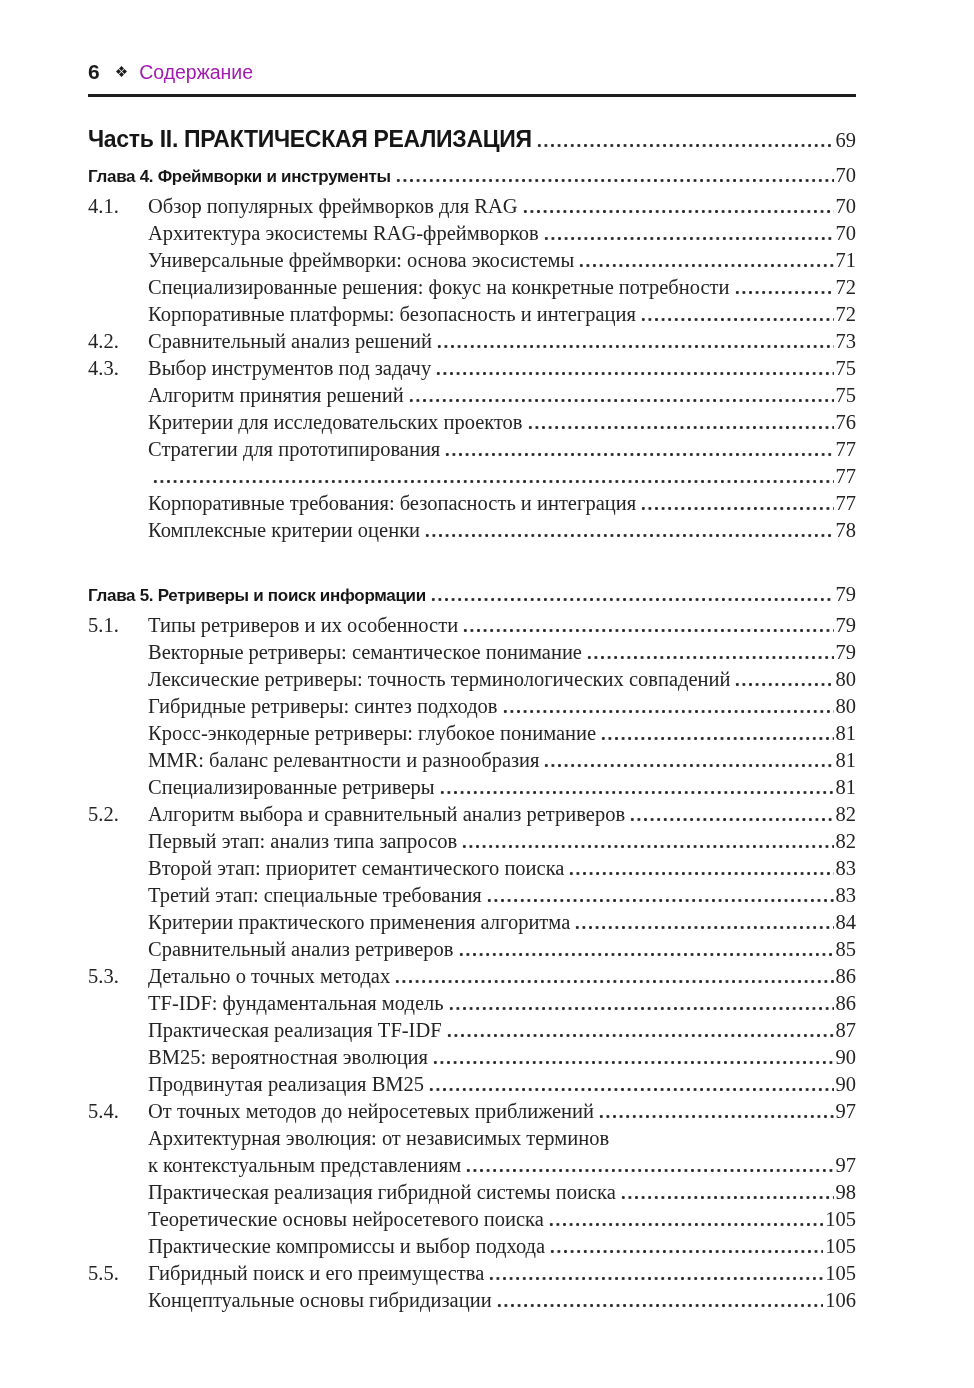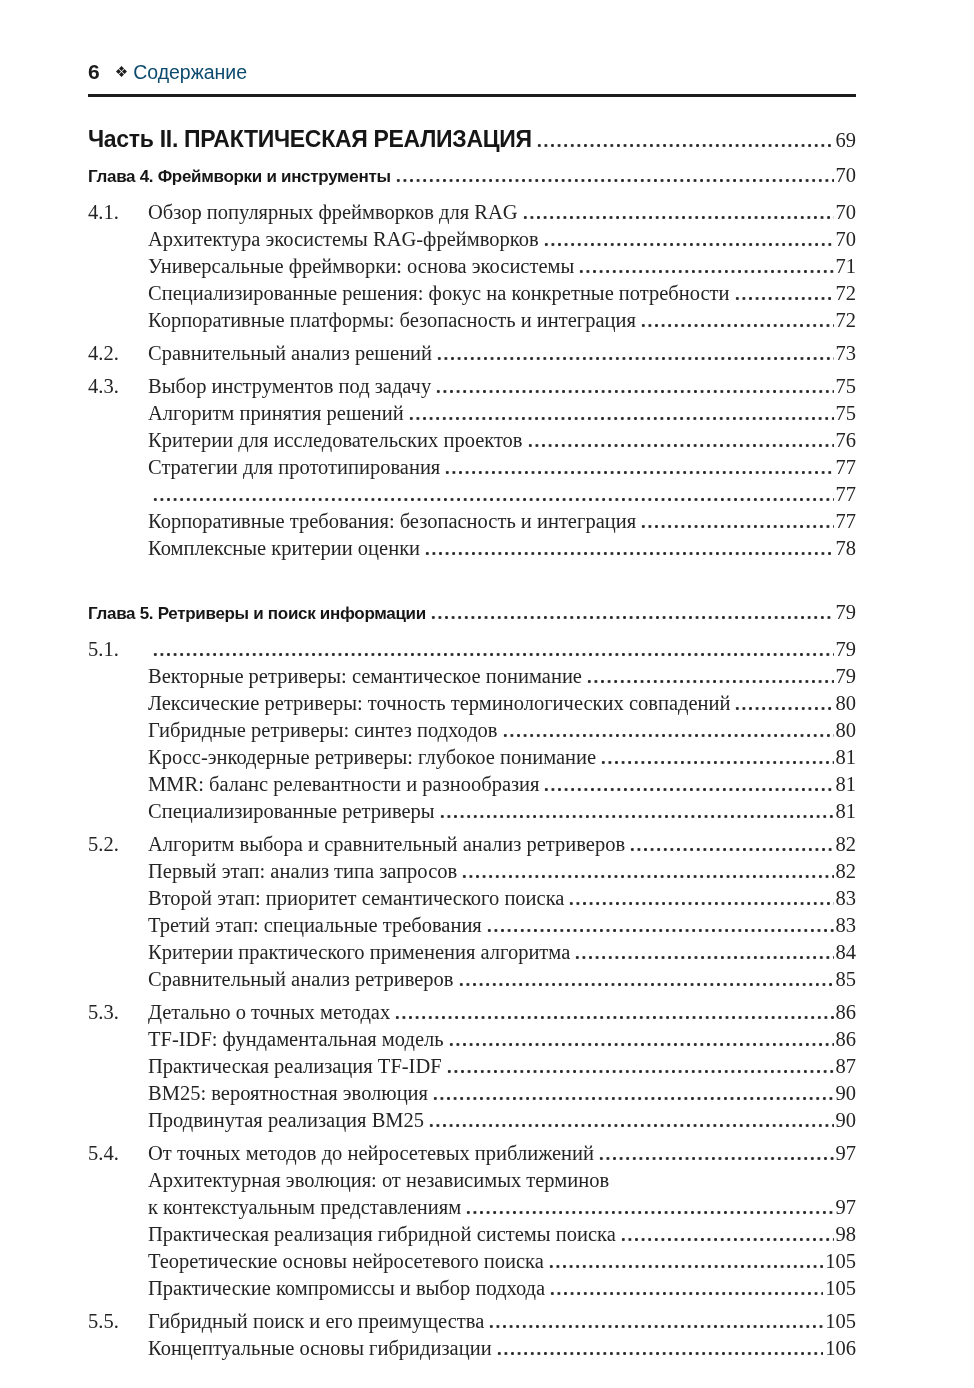--- a/index.html
+++ b/index.html
@@ -12,21 +12,21 @@
   .content { padding:60px 118px 0 88px; }
 
   
   .header {
     display:flex; align-items:center;
     font-family:"Liberation Sans", sans-serif;
     padding-bottom:10px; border-bottom:3px solid #1c1c1c;
   }
   .header .pg { font-weight:700; font-size:21px; color:#1c1c1c; }
   .header .diamond { font-size:15px; color:#1c1c1c; margin-left:15px; font-family:"DejaVu Sans",sans-serif; }
-  .header .htitle { font-size:19.5px; color:#0c4a6e; margin-left:5px; }
+  .header .htitle { font-size:19.5px; color:#a21caf; margin-left:11px; }
 
   
   .toc { margin-top:25px; }
   .row {
     display:flex; align-items:baseline;
     font-size:20.5px; line-height:27px; color:#242424;
   }
   .row .num { flex:0 0 60px; }
   .row .title { flex:0 1 auto; white-space:nowrap; }
   .row .leader {
@@ -41,21 +41,21 @@
   .row-part .title, .row-chapter .title {
     font-family:"Liberation Sans", sans-serif; font-weight:700;
     color:#161616; letter-spacing:-0.3px;
   }
   .row-part  { line-height:34px; }
   .row-part .title { font-size:23px; }
   .row-chapter { line-height:32px; margin-top:2px; }
   .row-chapter .title { font-size:17px; }
   .row + .row-chapter { margin-top:34px; }
   .row-part + .row-chapter { margin-top:2px; }
-  .row-section { margin-top:6px; }
+  .row-section { margin-top:0; }
 </style>
 </head>
 <body>
 
 <div class="page">
   <div class="content">
 
     <div class="header">
       <span class="pg">6</span>
       <span class="diamond">❖</span>
@@ -153,20 +153,21 @@
     <span class="page-num">78</span>
   </div>
         <div class="row row-chapter">
 
     <span class="title">Глава 5. Ретриверы и поиск информации</span>
     <span class="leader"></span>
     <span class="page-num">79</span>
   </div>
         <div class="row row-section">
     <span class="num">5.1.</span>
+    <span class="title">Типы ретриверов и их особенности</span>
     <span class="leader"></span>
     <span class="page-num">79</span>
   </div>
         <div class="row row-sub">
     <span class="num"></span>
     <span class="title">Векторные ретриверы: семантическое понимание</span>
     <span class="leader"></span>
     <span class="page-num">79</span>
   </div>
         <div class="row row-sub">

